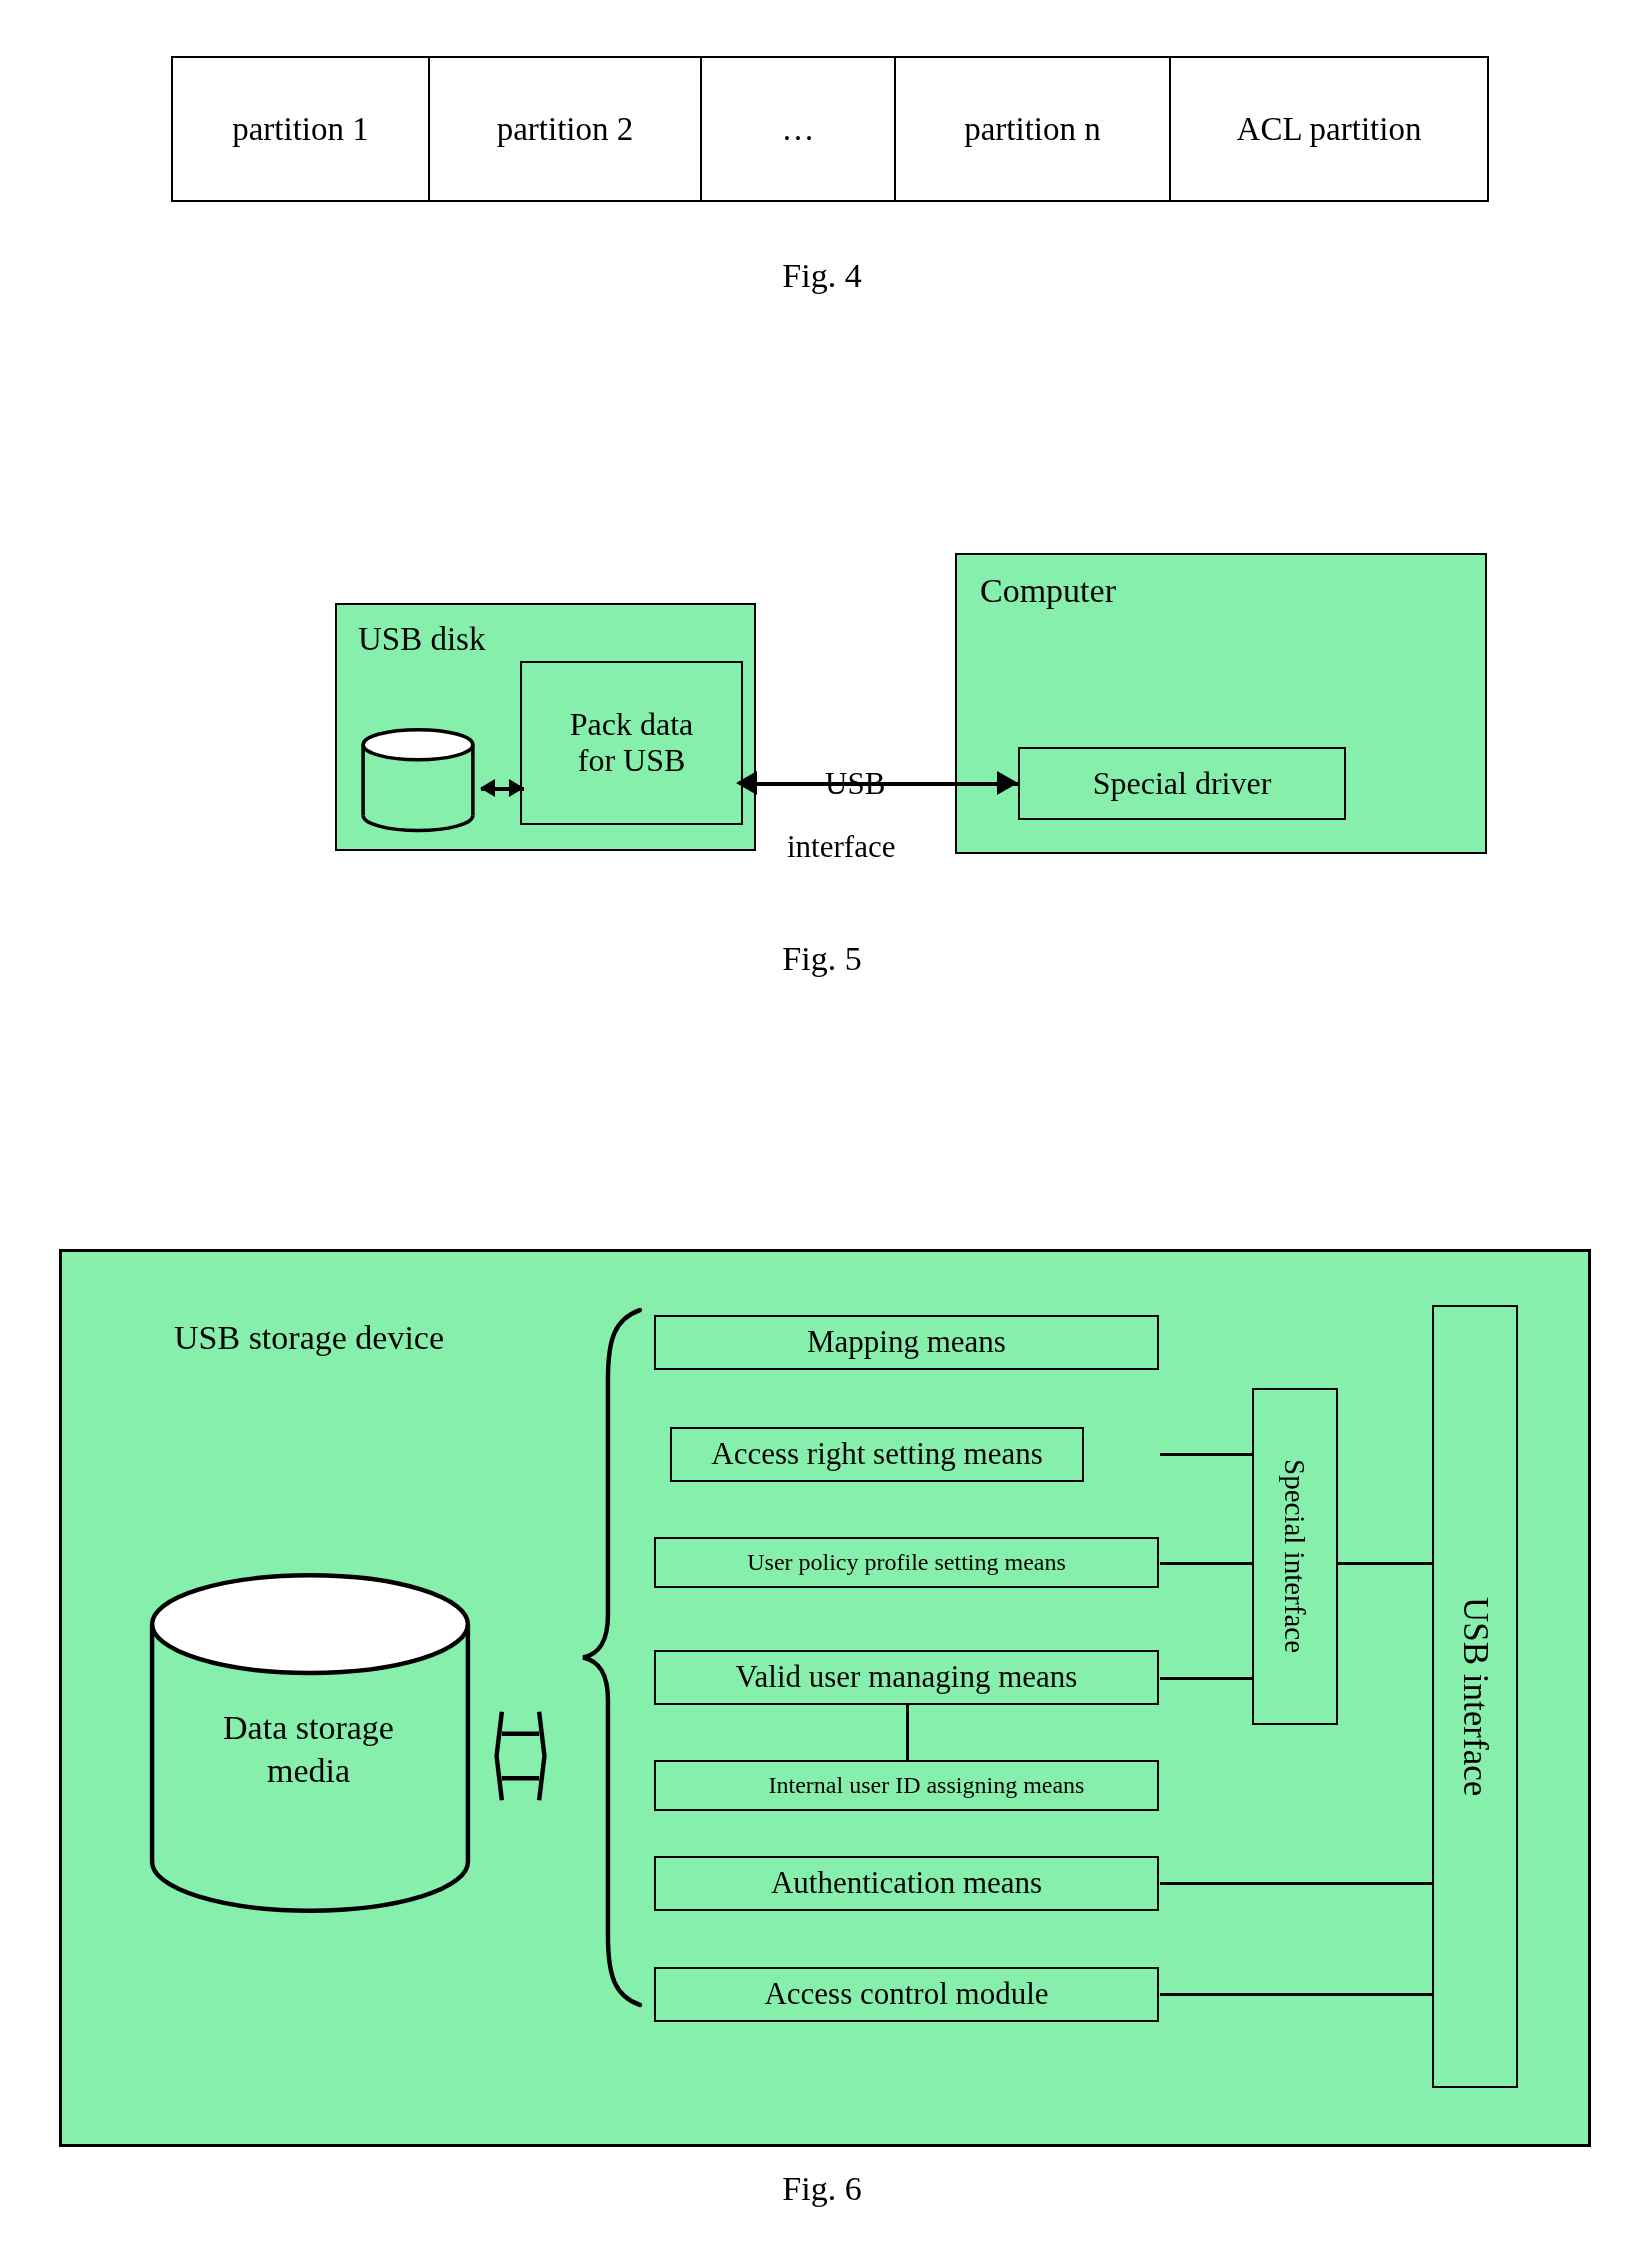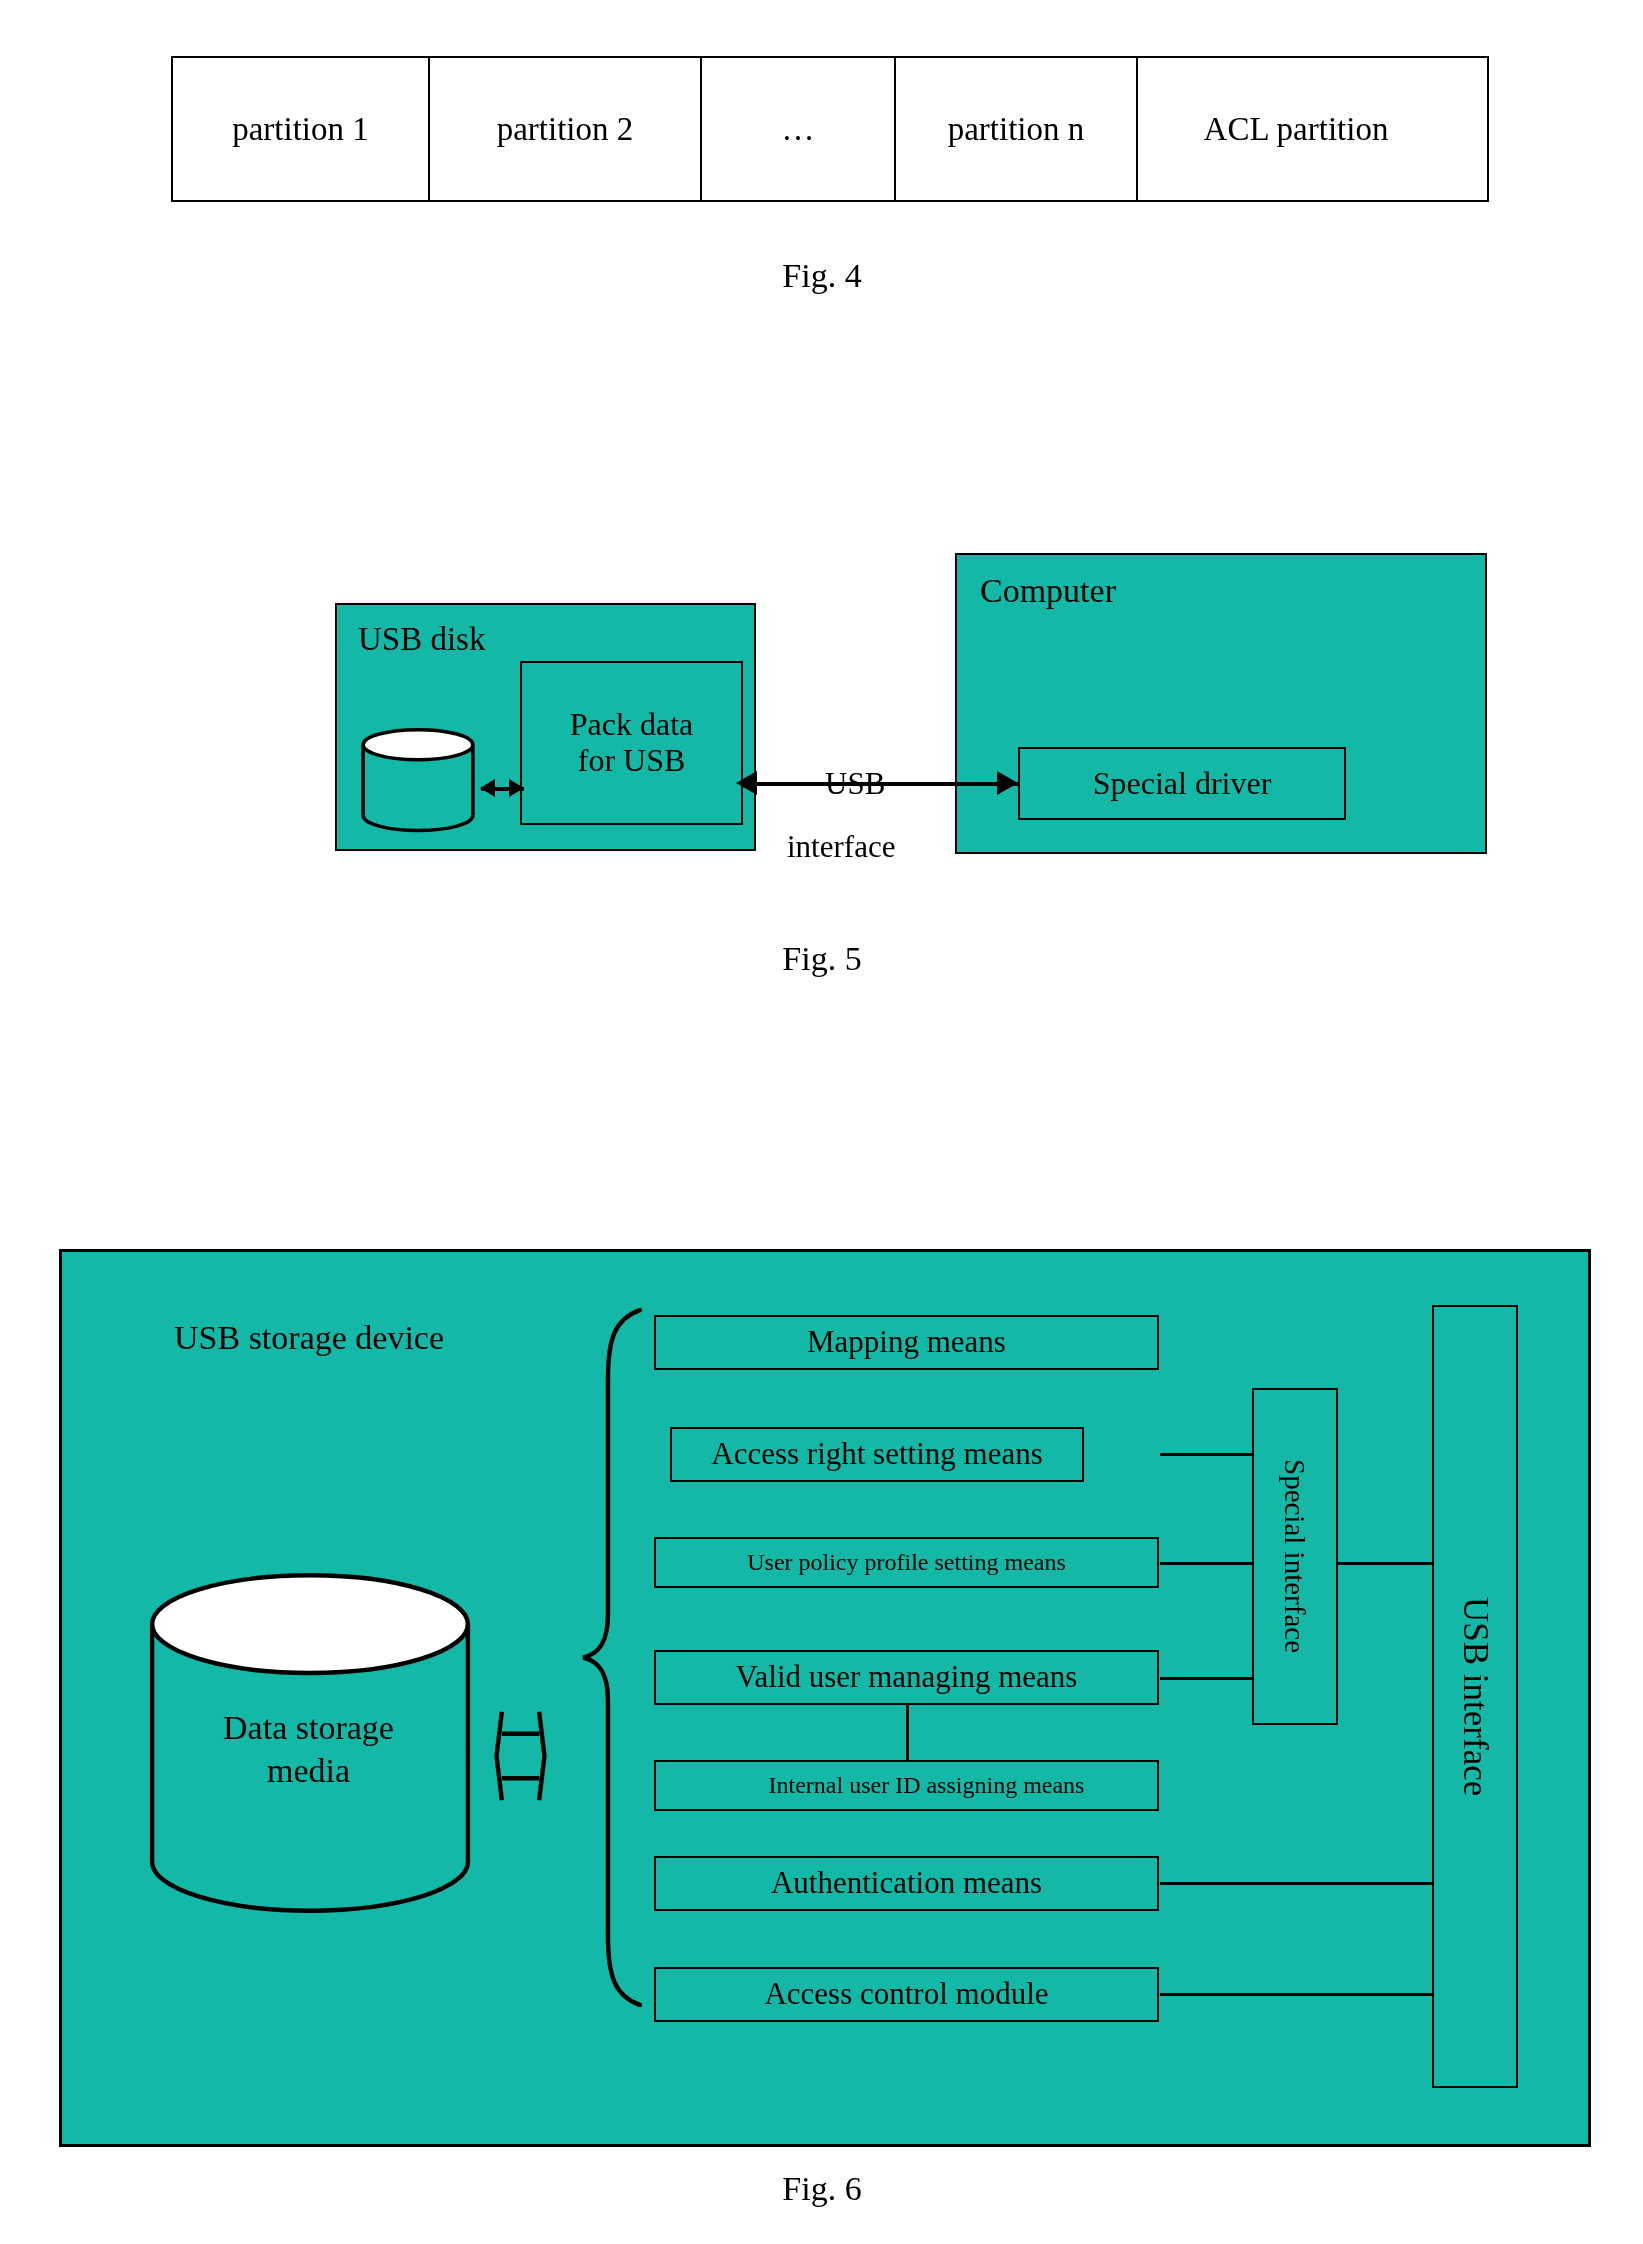--- a/index.html
+++ b/index.html
@@ -15,21 +15,21 @@
     color: #000000;
     overflow: hidden;
   }
   .page {
     position: absolute;
     inset: 0;
   }
 
   
   .abs { position: absolute; box-sizing: border-box; }
-  .bx  { border: 2.7px solid #000; background: #14b8a6; }
+  .bx  { border: 2.7px solid #000; background: #86efac; }
   .ctr {
     display: flex;
     align-items: center;
     justify-content: center;
     text-align: center;
     line-height: 1.12;
   }
   .lbl { position: absolute; white-space: nowrap; }
 
   
@@ -143,21 +143,21 @@
   <div class="abs" id="fig4-table">
     <div class="cell" style="width:257px">
       <span>partition 1</span>
     </div>
     <div class="cell" style="width:272px">
       <span>partition 2</span>
     </div>
     <div class="cell" style="width:194px">
       <span>…</span>
     </div>
-    <div class="cell" style="width:242px">
+    <div class="cell" style="width:275px">
       <span>partition n</span>
     </div>
     <div class="cell" style="width:316px">
       <span>ACL partition</span>
     </div>
   </div>
 
   <div class="cap" style="top:257px">Fig. 4</div>
 
   <div class="abs bx" id="usb-disk-box"></div>

